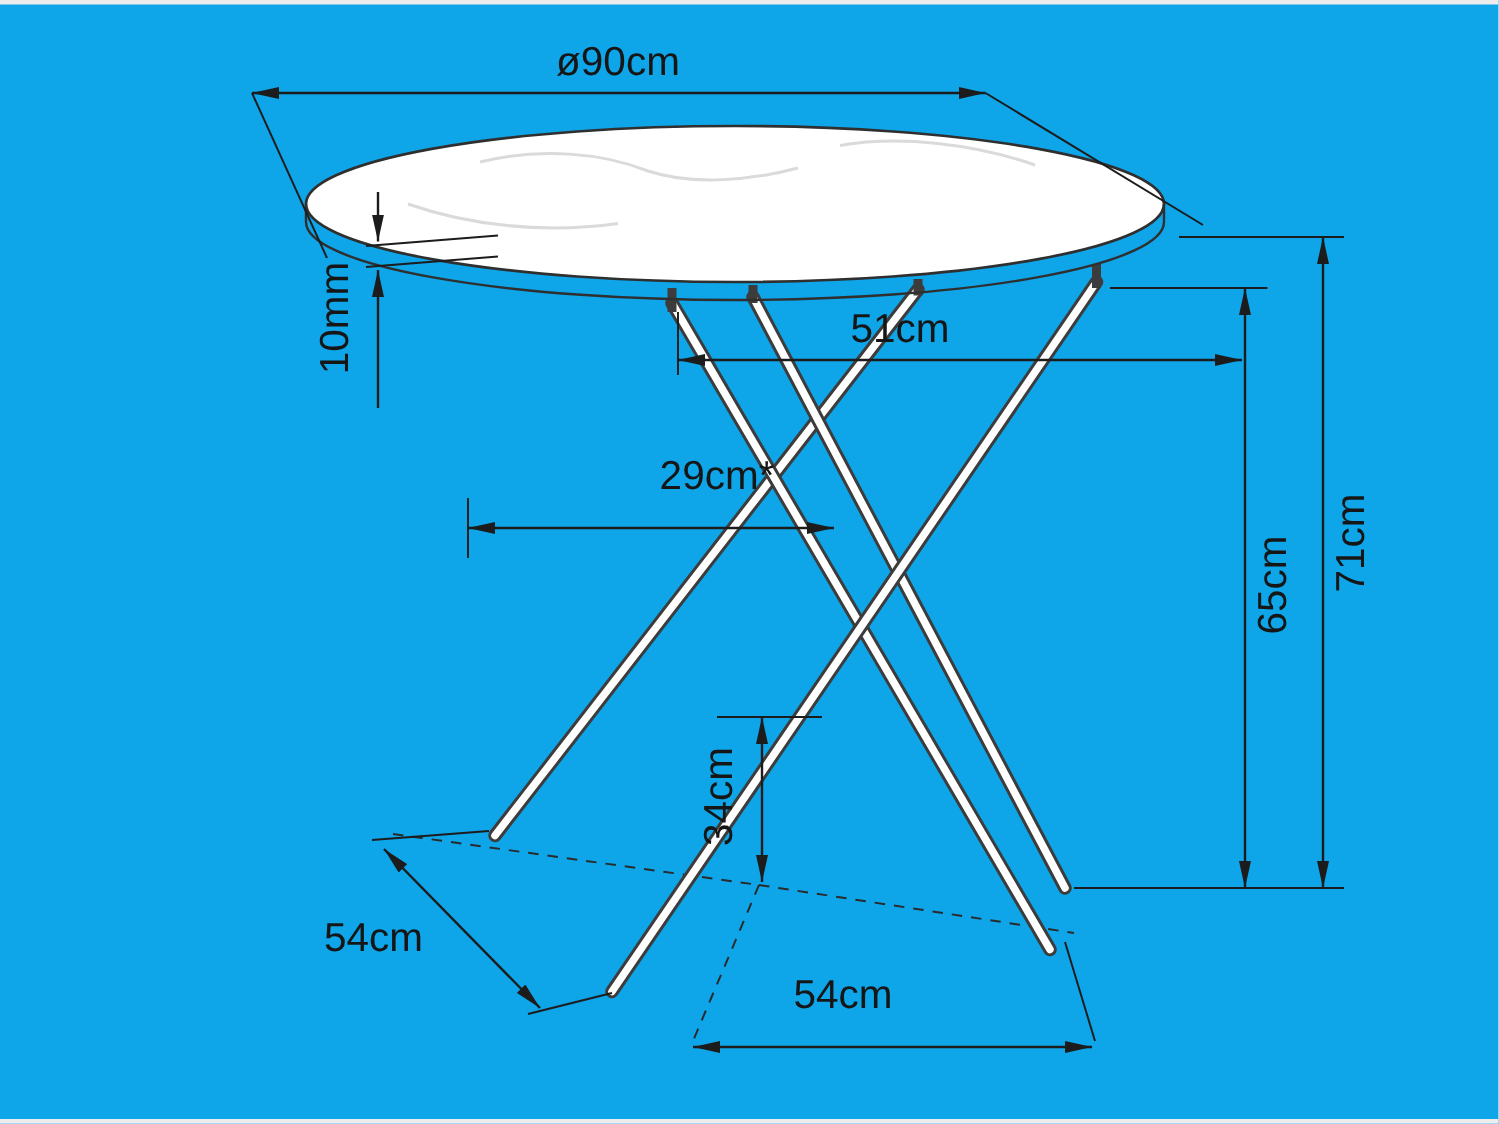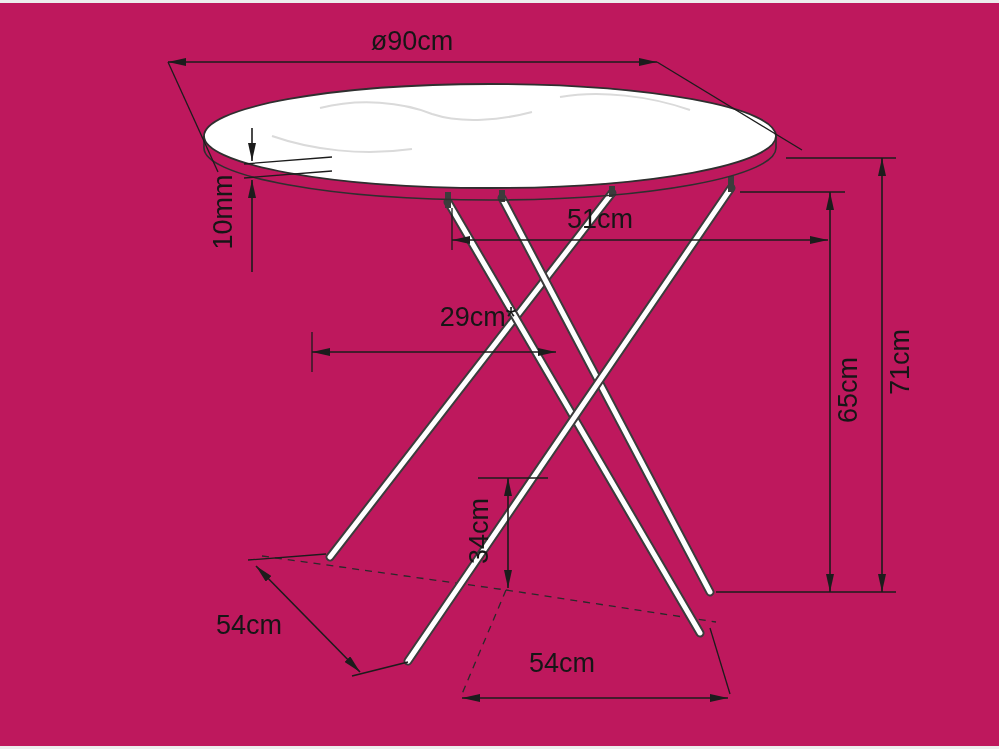--- a/index.html
+++ b/index.html
@@ -5,21 +5,21 @@
   html, body {
     margin: 0;
     padding: 0;
     background: #ffffff;
     font-family: "Liberation Sans", sans-serif;
   }
   .stage {
     position: relative;
     width: 999px;
     height: 749px;
-    background: #be185d;
+    background: #0ea5e9;
     overflow: hidden;
   }
   svg { position: absolute; left: 0; top: 0; }
   text {
     font-family: "Liberation Sans", sans-serif;
     font-size: 27px;
     fill: #161616;
   }
   .dim-line   { stroke: #1c1c1c; stroke-width: 1.6; fill: none; }
   .ext-line   { stroke: #1c1c1c; stroke-width: 1.3; fill: none; }

